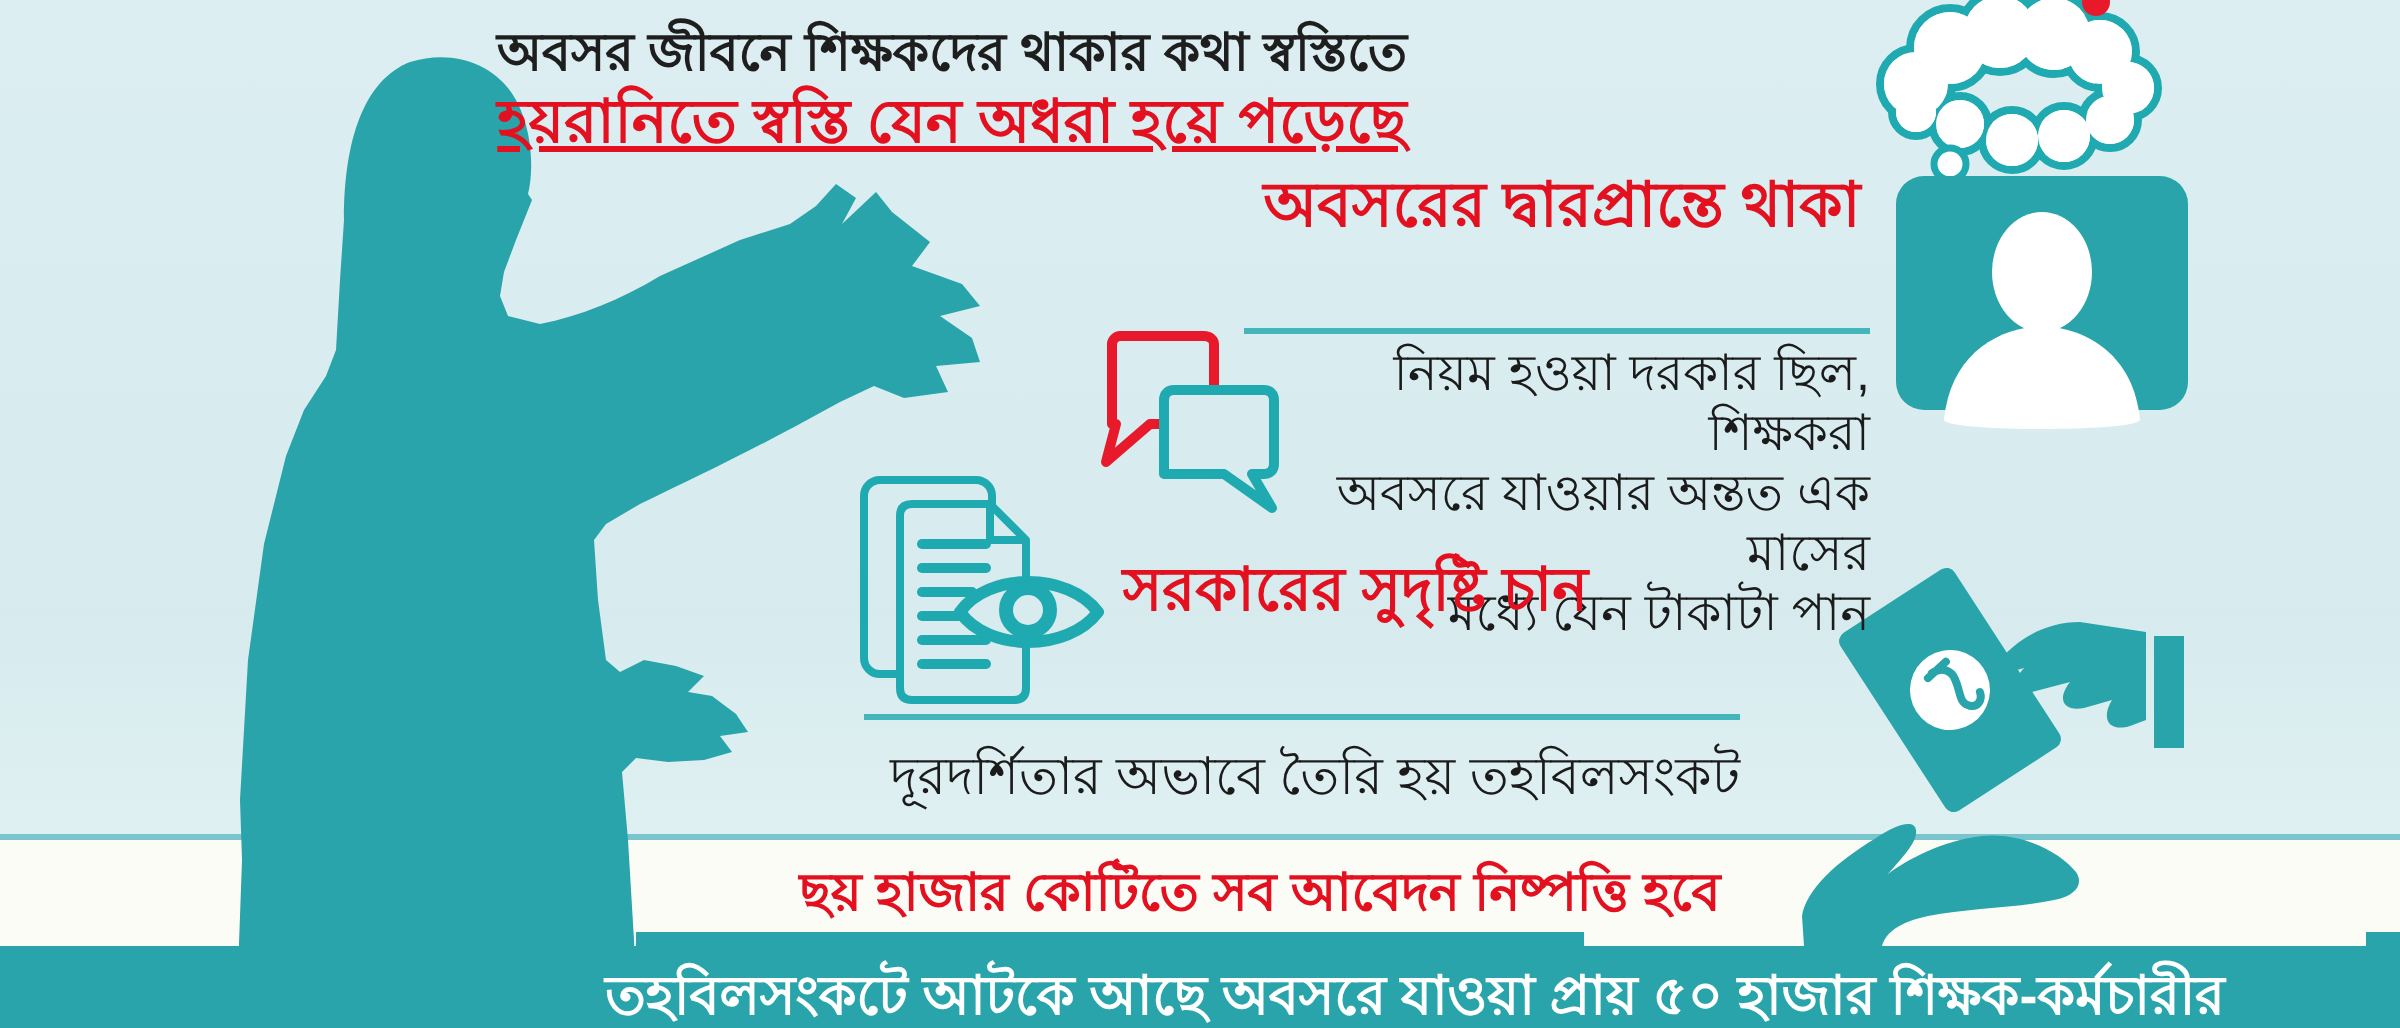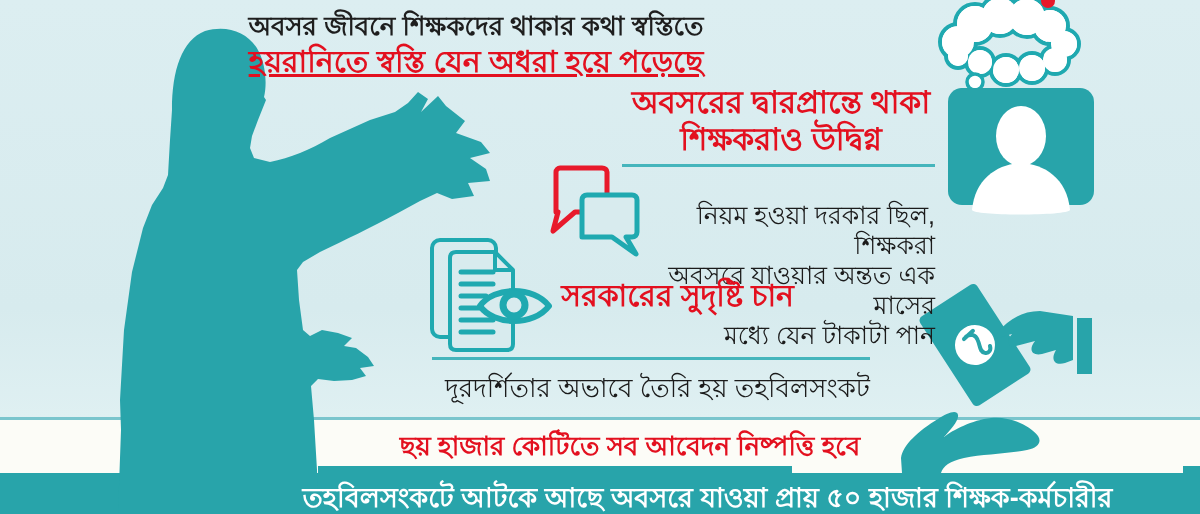--- a/index.html
+++ b/index.html
@@ -17,21 +17,21 @@
   #art{top:0;left:0;z-index:2;pointer-events:none;}
   
   .txt{z-index:3;}
   .header-block{top:10px;left:246px;width:460px;text-align:center;}
   .h-black{font-size:26px;line-height:33px;color:#1e1e1e;font-weight:bold;}
   .h-red{font-size:30px;line-height:37px;color:#e3101f;font-weight:bold;text-decoration:underline;}
   .right-heading{top:84px;left:630px;width:302px;text-align:center;
                  font-size:31px;line-height:37px;color:#e3101f;font-weight:bold;}
   .sep1{top:164px;left:622px;width:313px;height:3px;background:#45b5bc;z-index:3;}
   .quote-block{top:172px;left:620px;width:315px;text-align:right;
-               font-size:25px;line-height:30px;color:#1b1b1b;margin-top:28px;}
+               font-size:25px;line-height:30px;color:#1b1b1b;}
   .demand-block{top:277px;left:554px;width:240px;text-align:right;
                 font-size:30px;line-height:37px;color:#e3101f;font-weight:bold;}
   .sep2{top:357px;left:432px;width:438px;height:3px;background:#45b5bc;z-index:3;}
   .cause-line{top:368px;left:430px;width:440px;text-align:right;
               font-size:26px;color:#1b1b1b;}
   .promise-line{top:426px;left:340px;width:580px;text-align:center;
                 font-size:26px;color:#e3101f;font-weight:bold;}
   .footer-line{top:477px;left:300px;width:815px;text-align:center;
                font-size:27px;color:#ffffff;font-weight:bold;}
 </style>
@@ -154,21 +154,20 @@
     </g>
   </svg>
 
   <div class="abs txt header-block">
     <div class="h-black">অবসর জীবনে শিক্ষকদের থাকার কথা স্বস্তিতে</div>
     <div class="h-red">হয়রানিতে স্বস্তি যেন অধরা হয়ে পড়েছে</div>
   </div>
 
   <div class="abs txt right-heading">
     <div>অবসরের দ্বারপ্রান্তে থাকা</div>
-    <div>শিক্ষকরাও উদ্বিগ্ন</div>
   </div>
 
   <div class="abs sep1"></div>
 
   <div class="abs txt quote-block">
     <div>নিয়ম হওয়া দরকার ছিল, শিক্ষকরা</div>
     <div>অবসরে যাওয়ার অন্তত এক মাসের</div>
     <div>মধ্যে যেন টাকাটা পান</div>
   </div>
 

